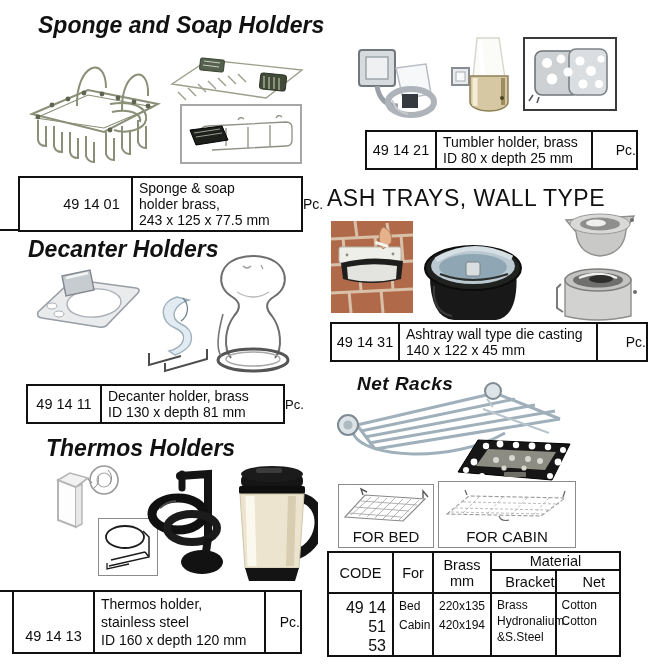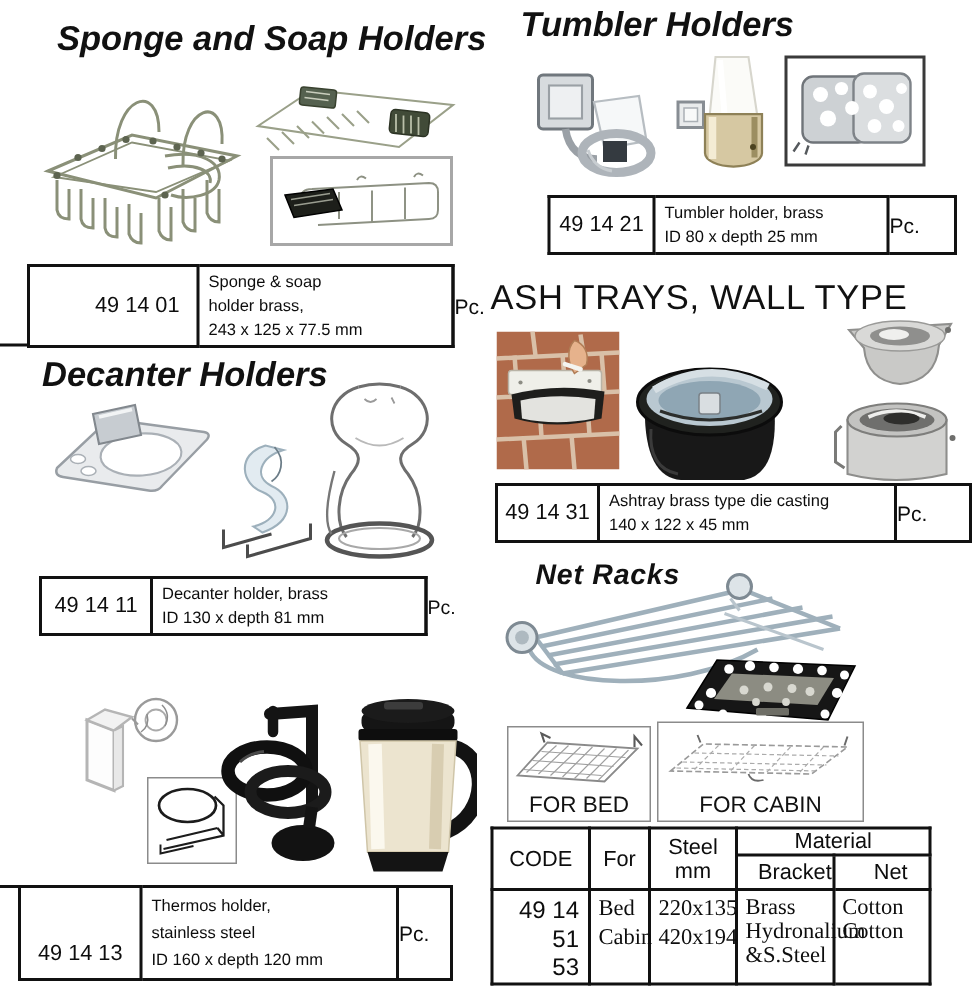--- a/index.html
+++ b/index.html
@@ -5,27 +5,27 @@
   html,body{margin:0;padding:0;background:#fff;}
   .page{position:relative;width:650px;height:669px;background:#ffffff;overflow:hidden;
         font-family:"Liberation Sans",sans-serif;color:#0d0d0d;}
   .abs{position:absolute;}
   .sec-title{font-weight:bold;font-style:italic;font-size:23px;white-space:nowrap;color:#111;}
   .sec-title.plain{font-style:normal;font-weight:normal;letter-spacing:.5px;text-align:right;}
   .sec-title.small{font-size:19px;letter-spacing:.5px;}
   table.t{border-collapse:collapse;table-layout:fixed;background:#fff;}
   table.t td,table.t th{border:2px solid #111;padding:0;vertical-align:middle;font-weight:normal;}
   .code-cell{font-weight:bold;font-size:14.5px;text-align:center;}
-  .desc-cell{font-size:11px;line-height:16px;padding:2px 2px 2px 6px !important;}
+  .desc-cell{font-size:14px;line-height:16px;padding:2px 2px 2px 6px !important;}
   .desc-cell span{display:block;}
-  .unit-cell{font-size:14px;text-align:left;}
+  .unit-cell{font-size:14px;text-align:right;}
   .bottom-code{font-weight:bold;font-size:16px;line-height:19px;text-align:right;padding:4px 6px 0 0 !important;vertical-align:top !important;}
   .bottom-code span{display:block;}
   .hdr{font-size:14.5px;text-align:center;}
-  .cell-lines{font-size:15px;line-height:19px;vertical-align:top !important;padding:3px 2px 0 5px !important;font-family:Liberation Serif, serif;}
+  .cell-lines{font-size:12px;line-height:19px;vertical-align:top !important;padding:3px 2px 0 5px !important;}
   .cell-lines span{display:block;}
   .cell-lines.tight{line-height:16px;}
   .frame{border:2px solid #a7a7a7;background:#fff;}
   .frame-dark{border:2px solid #3a3a3a;background:#fff;}
   .sketch-box{border:1.5px solid #8b8b8b;background:#fff;}
   .box-label{position:absolute;left:0;right:0;bottom:2px;text-align:center;font-size:15px;color:#111;}
   .rule{background:#111;}
   svg{display:block;}
 </style>
 </head>
@@ -151,20 +151,21 @@
       <td class="code-cell" style="width:72px;">49 14 11</td>
       <td class="desc-cell" style="width:173px;">
         <span>Decanter holder, brass</span>
         <span>ID 130 x depth 81 mm</span>
       </td>
       <td class="unit-cell" style="font-size:13px;">Pc.</td>
     </tr>
   </tbody>
     </table>
 
+  <div class="abs sec-title" style="left:46px;top:435px;">Thermos Holders</div>
 
   <div class="abs" style="left:48px;top:460px;">
     <svg width="80" height="76" viewBox="0 0 80 76">
       <path d="M10,20 L10,60 L28,67 L28,27 Z" fill="#fdfdfd" stroke="#b5b5b5" stroke-width="2"></path>
       <path d="M10,20 L22,13 L40,18 L28,27 Z" fill="#f2f2f2" stroke="#b5b5b5" stroke-width="1.6"></path>
       <path d="M28,67 L34,64 L34,24 L28,27" fill="#e8e8e8" stroke="#b5b5b5" stroke-width="1.4"></path>
       <circle cx="56" cy="20" r="14" fill="none" stroke="#9a9a9a" stroke-width="1.6"></circle>
       <circle cx="56" cy="20" r="7" fill="none" stroke="#aaa" stroke-width="1.2"></circle>
       <path d="M46,28 Q52,24 50,16 M60,10 Q66,16 62,24" fill="none" stroke="#8d8d8d" stroke-width="1"></path>
       <path d="M40,19 L44,23" stroke="#999" stroke-width="1.4"></path>
@@ -213,21 +214,20 @@
         <span>Thermos holder,</span>
         <span>stainless steel</span>
         <span>ID 160 x depth 120 mm</span>
       </td>
       <td class="unit-cell">Pc.</td>
     </tr>
   </tbody>
     </table>
   <div class="abs rule" style="left:0;top:590px;width:13px;height:2px;"></div>
 
-  <div class="abs sec-title" style="left:347px;top:3px;">Tumbler Holders</div>
 
   <div class="abs" style="left:356px;top:42px;">
     <svg width="88" height="80" viewBox="0 0 88 80">
       <rect x="3" y="8" width="36" height="36" rx="3" fill="#d7dbde" stroke="#70777d" stroke-width="2"></rect>
       <rect x="10" y="15" width="22" height="22" fill="#eef0f2" stroke="#9aa0a5" stroke-width="1.4"></rect>
       <path d="M21,44 C23,58 32,64 42,64" fill="none" stroke="#9aa0a6" stroke-width="5"></path>
       <path d="M40,26 L70,22 L75,52 L47,57 Z" fill="#f4f7f8" fill-opacity=".85" stroke="#b7bdc2" stroke-width="1.5"></path>
       <ellipse cx="55" cy="60" rx="23" ry="13" fill="none" stroke="#aeb4ba" stroke-width="6"></ellipse>
       <rect x="46" y="52" width="16" height="14" fill="#343a40"></rect>
       <path d="M36,58 Q40,70 52,72" fill="none" stroke="#c8cdd1" stroke-width="2"></path>
@@ -331,21 +331,21 @@
       <path d="M10,22 L6,26 L6,46 L12,50" fill="none" stroke="#7a7a78" stroke-width="2"></path>
       <circle cx="84" cy="30" r="2" fill="#6e6e6c"></circle>
     </svg>
   </div>
 
   <table class="t abs" style="left:330px;top:322px;width:318px;height:38px;">
     <tbody>
         <tr>
       <td class="code-cell" style="width:66px;">49 14 31</td>
       <td class="desc-cell" style="width:188px;">
-        <span>Ashtray brass type die casting</span>
+        <span>Ashtray wall type die casting</span>
         <span>140 x 122 x 45 mm</span>
       </td>
       <td class="unit-cell">Pc.</td>
     </tr>
   </tbody>
     </table>
 
   <div class="abs sec-title small" style="left:357px;top:373px;">Net Racks</div>
 
   <div class="abs" style="left:333px;top:381px;">
@@ -420,21 +420,21 @@
       <path d="M60,34 Q62,40 70,38" fill="none" stroke="#6a6a6a" stroke-width="1.2"></path>
     </svg>
     <div class="box-label">FOR CABIN</div>
   </div>
 
   <table class="t abs" style="left:327px;top:551px;width:294px;">
     <tbody>
         <tr style="height:17px;">
       <td class="hdr" rowspan="2" style="width:63px;">CODE</td>
       <td class="hdr" rowspan="2" style="width:38px;">For</td>
-      <td class="hdr" rowspan="2" style="width:56px;">Steel mm</td>
+      <td class="hdr" rowspan="2" style="width:56px;">Brass mm</td>
       <td class="hdr" colspan="2">Material</td>
     </tr>
     <tr style="height:23px;">
       <td class="hdr" style="width:78px;text-align:right;padding-left:5px;">Bracket</td>
       <td class="hdr" style="width:49px;padding-left:12px;">Net</td>
     </tr>
     <tr style="height:54px;">
       <td class="bottom-code">
         <span>49 14 51</span>
         <span>53</span>

